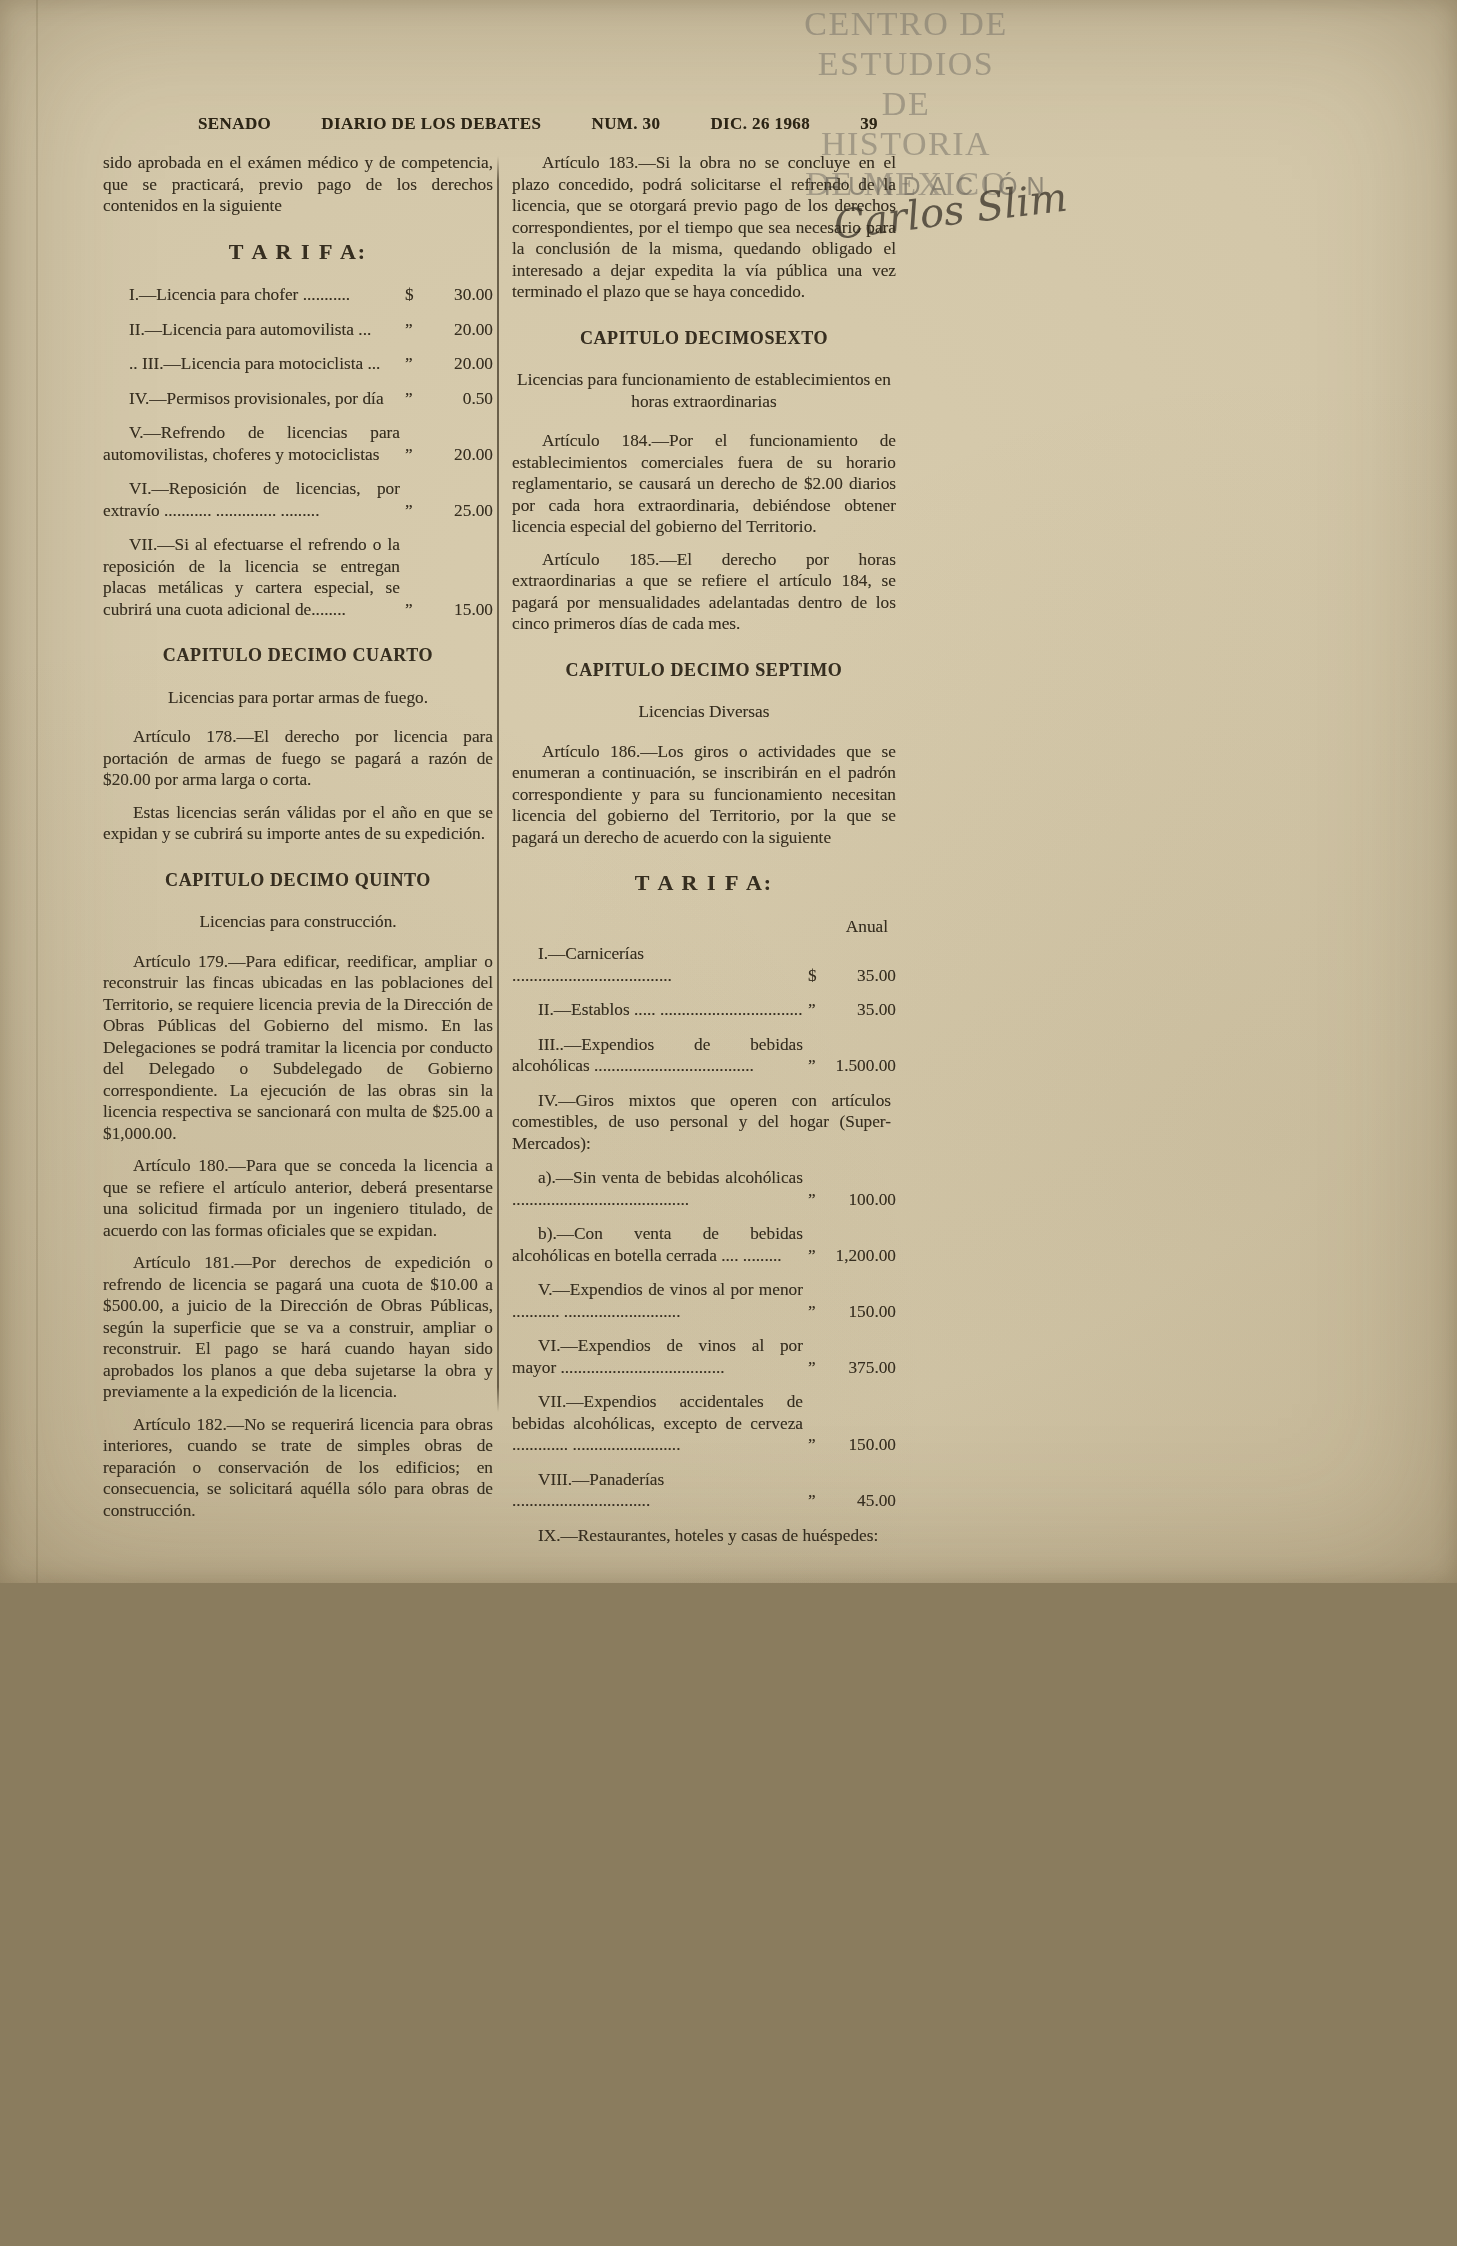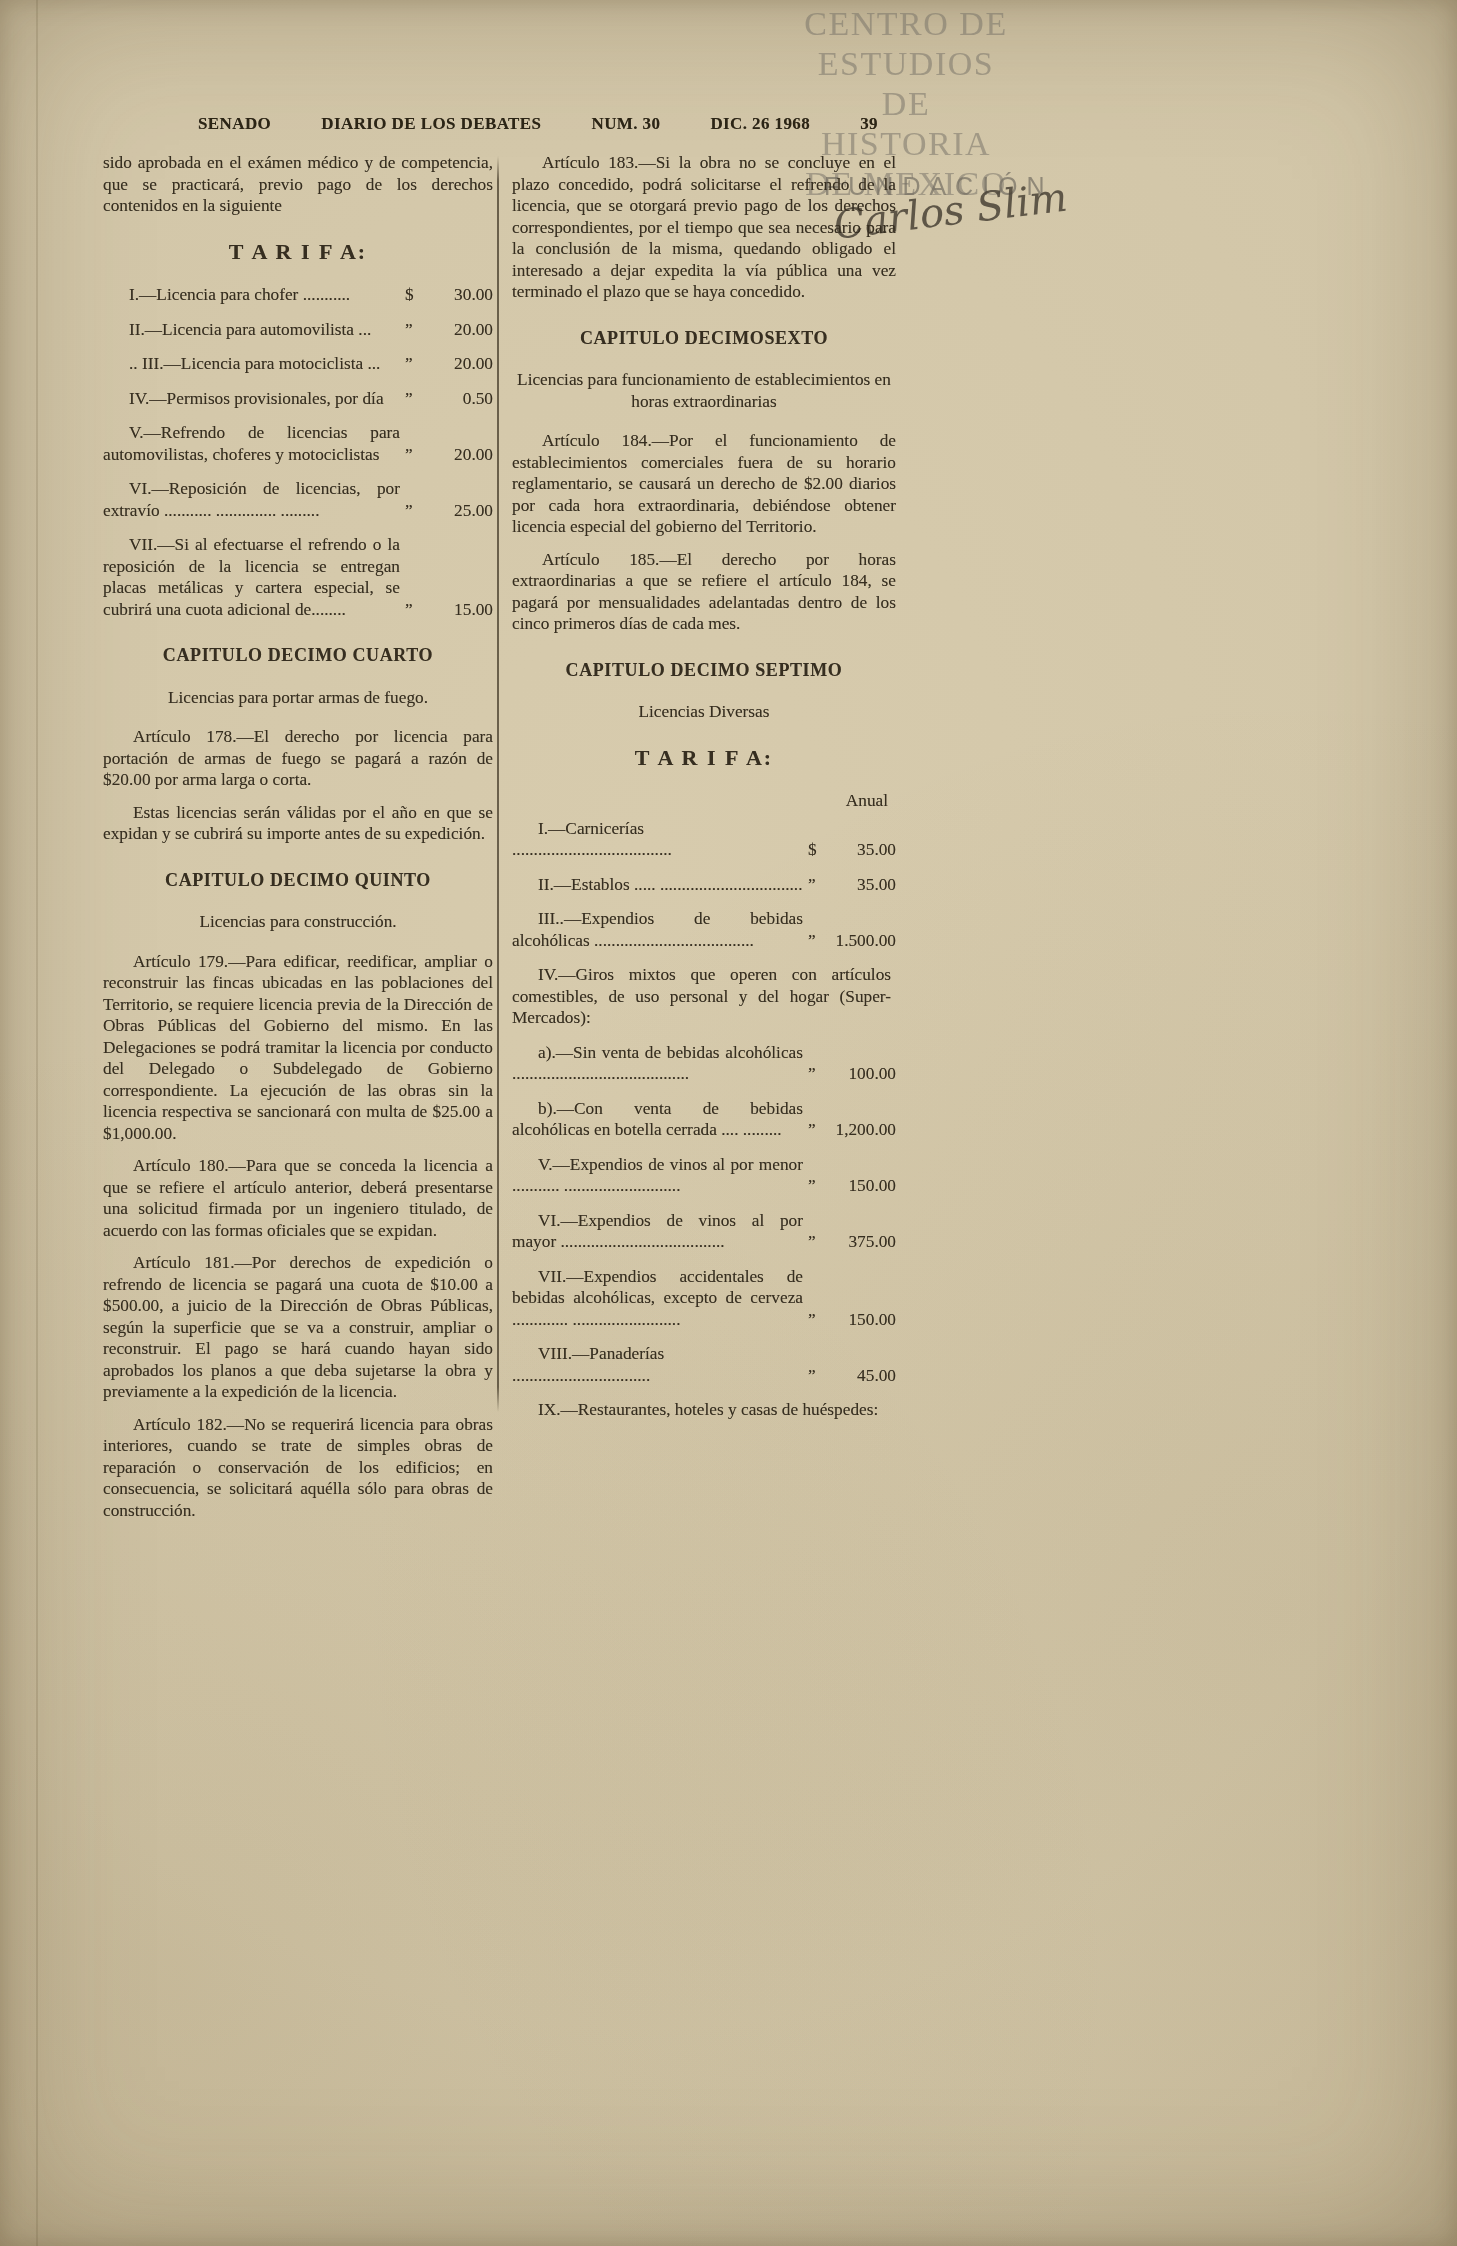--- a/index.html
+++ b/index.html
@@ -1,19 +1,19 @@
 <!DOCTYPE html>
 <html><head>
 <meta charset="utf-8">
 <style>
   html, body { margin: 0; padding: 0; background: #8a7c5e; }
   .scan {
     position: relative;
     width: 1457px;
-    height: 2246px;
+    height: 1583px;
     margin: 0 auto;
     background:
       radial-gradient(circle at 88% 72%, rgba(124,104,62,0.10), transparent 45%),
       radial-gradient(circle at 12% 88%, rgba(124,104,62,0.12), transparent 40%),
       radial-gradient(ellipse 115% 95% at 44% 38%, #d7cbad 0%, #d2c6a8 55%, #c7b999 82%, #aa9a76 100%);
     box-shadow: inset 0 0 150px rgba(80,62,30,0.32), inset 0 0 24px rgba(70,55,28,0.25);
     font-family: "Liberation Serif", "DejaVu Serif", serif;
     color: #362e20;
     overflow: hidden;
   }
@@ -165,20 +165,21 @@
   <div class="col col-right">
     <p class="para">Artículo 183.—Si la obra no se concluye en el plazo concedido, podrá solicitarse el refrendo de la licencia, que se otorgará previo pago de los derechos correspondientes, por el tiempo que sea necesario para la conclusión de la misma, quedando obligado el interesado a dejar expedita la vía pública una vez terminado el plazo que se haya concedido.</p>
 
     <h3 class="chapter">CAPITULO DECIMOSEXTO</h3>
     <p class="subtitle">Licencias para funcionamiento de establecimientos en horas extraordinarias</p>
     <p class="para">Artículo 184.—Por el funcionamiento de establecimientos comerciales fuera de su horario reglamentario, se causará un derecho de $2.00 diarios por cada hora extraordinaria, debiéndose obtener licencia especial del gobierno del Territorio.</p>
     <p class="para">Artículo 185.—El derecho por horas extraordinarias a que se refiere el artículo 184, se pagará por mensualidades adelantadas dentro de los cinco primeros días de cada mes.</p>
 
     <h3 class="chapter">CAPITULO DECIMO SEPTIMO</h3>
     <p class="subtitle">Licencias Diversas</p>
+    <p class="para">Artículo 186.—Los giros o actividades que se enumeran a continuación, se inscribirán en el padrón correspondiente y para su funcionamiento necesitan licencia del gobierno del Territorio, por la que se pagará un derecho de acuerdo con la siguiente</p>
 
     <h3 class="tarifa-heading">T A R I F A:</h3>
     <div class="anual">Anual</div>
 
     <div class="tariff-list">
       <div class="trow">
         <span class="ttext">I.—Carnicerías .....................................</span>
         <span class="tcur">$</span>
         <span class="tamt">35.00</span>
       </div>

